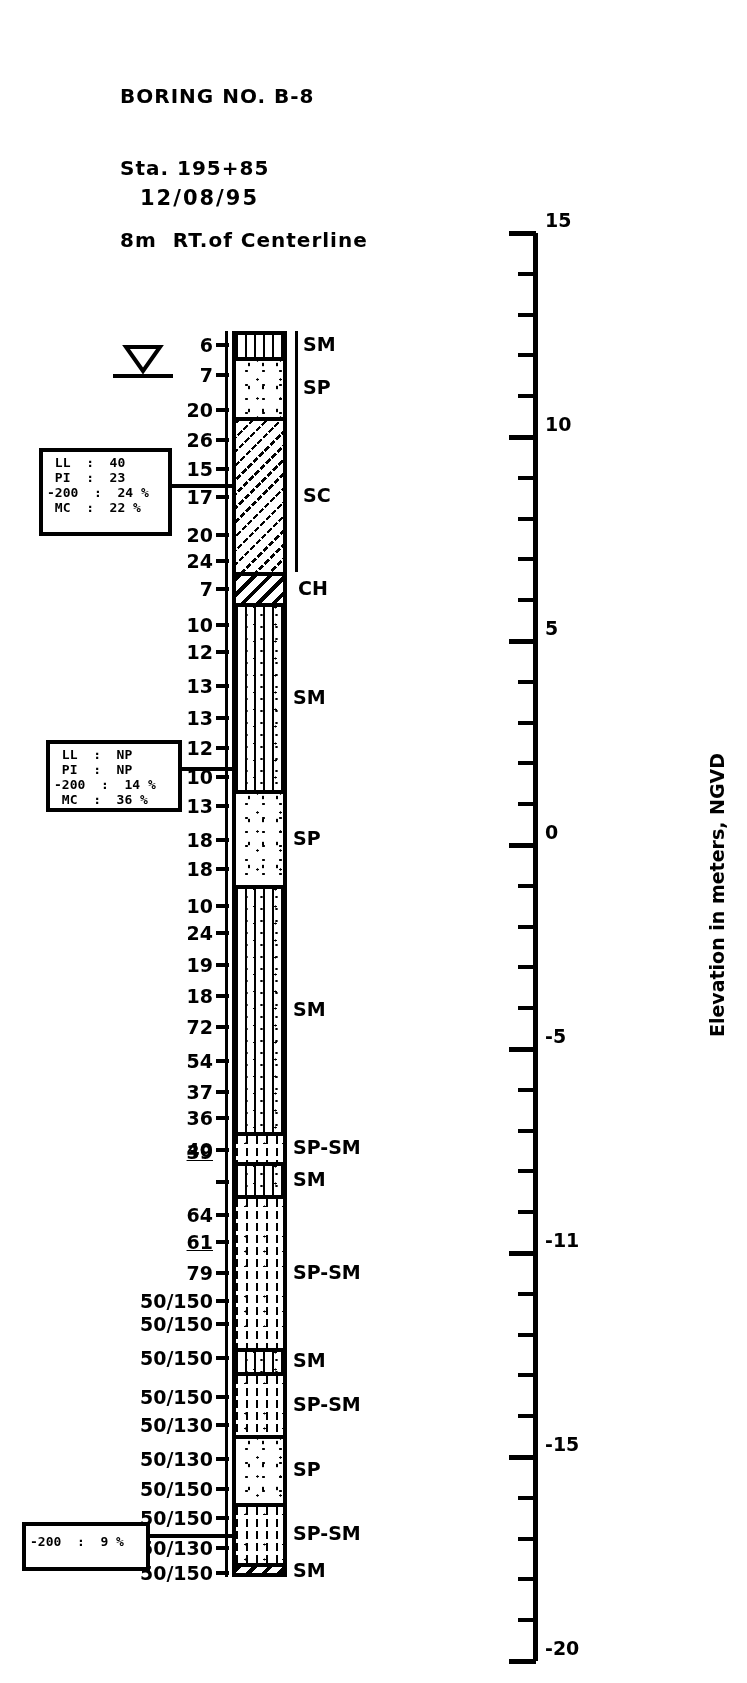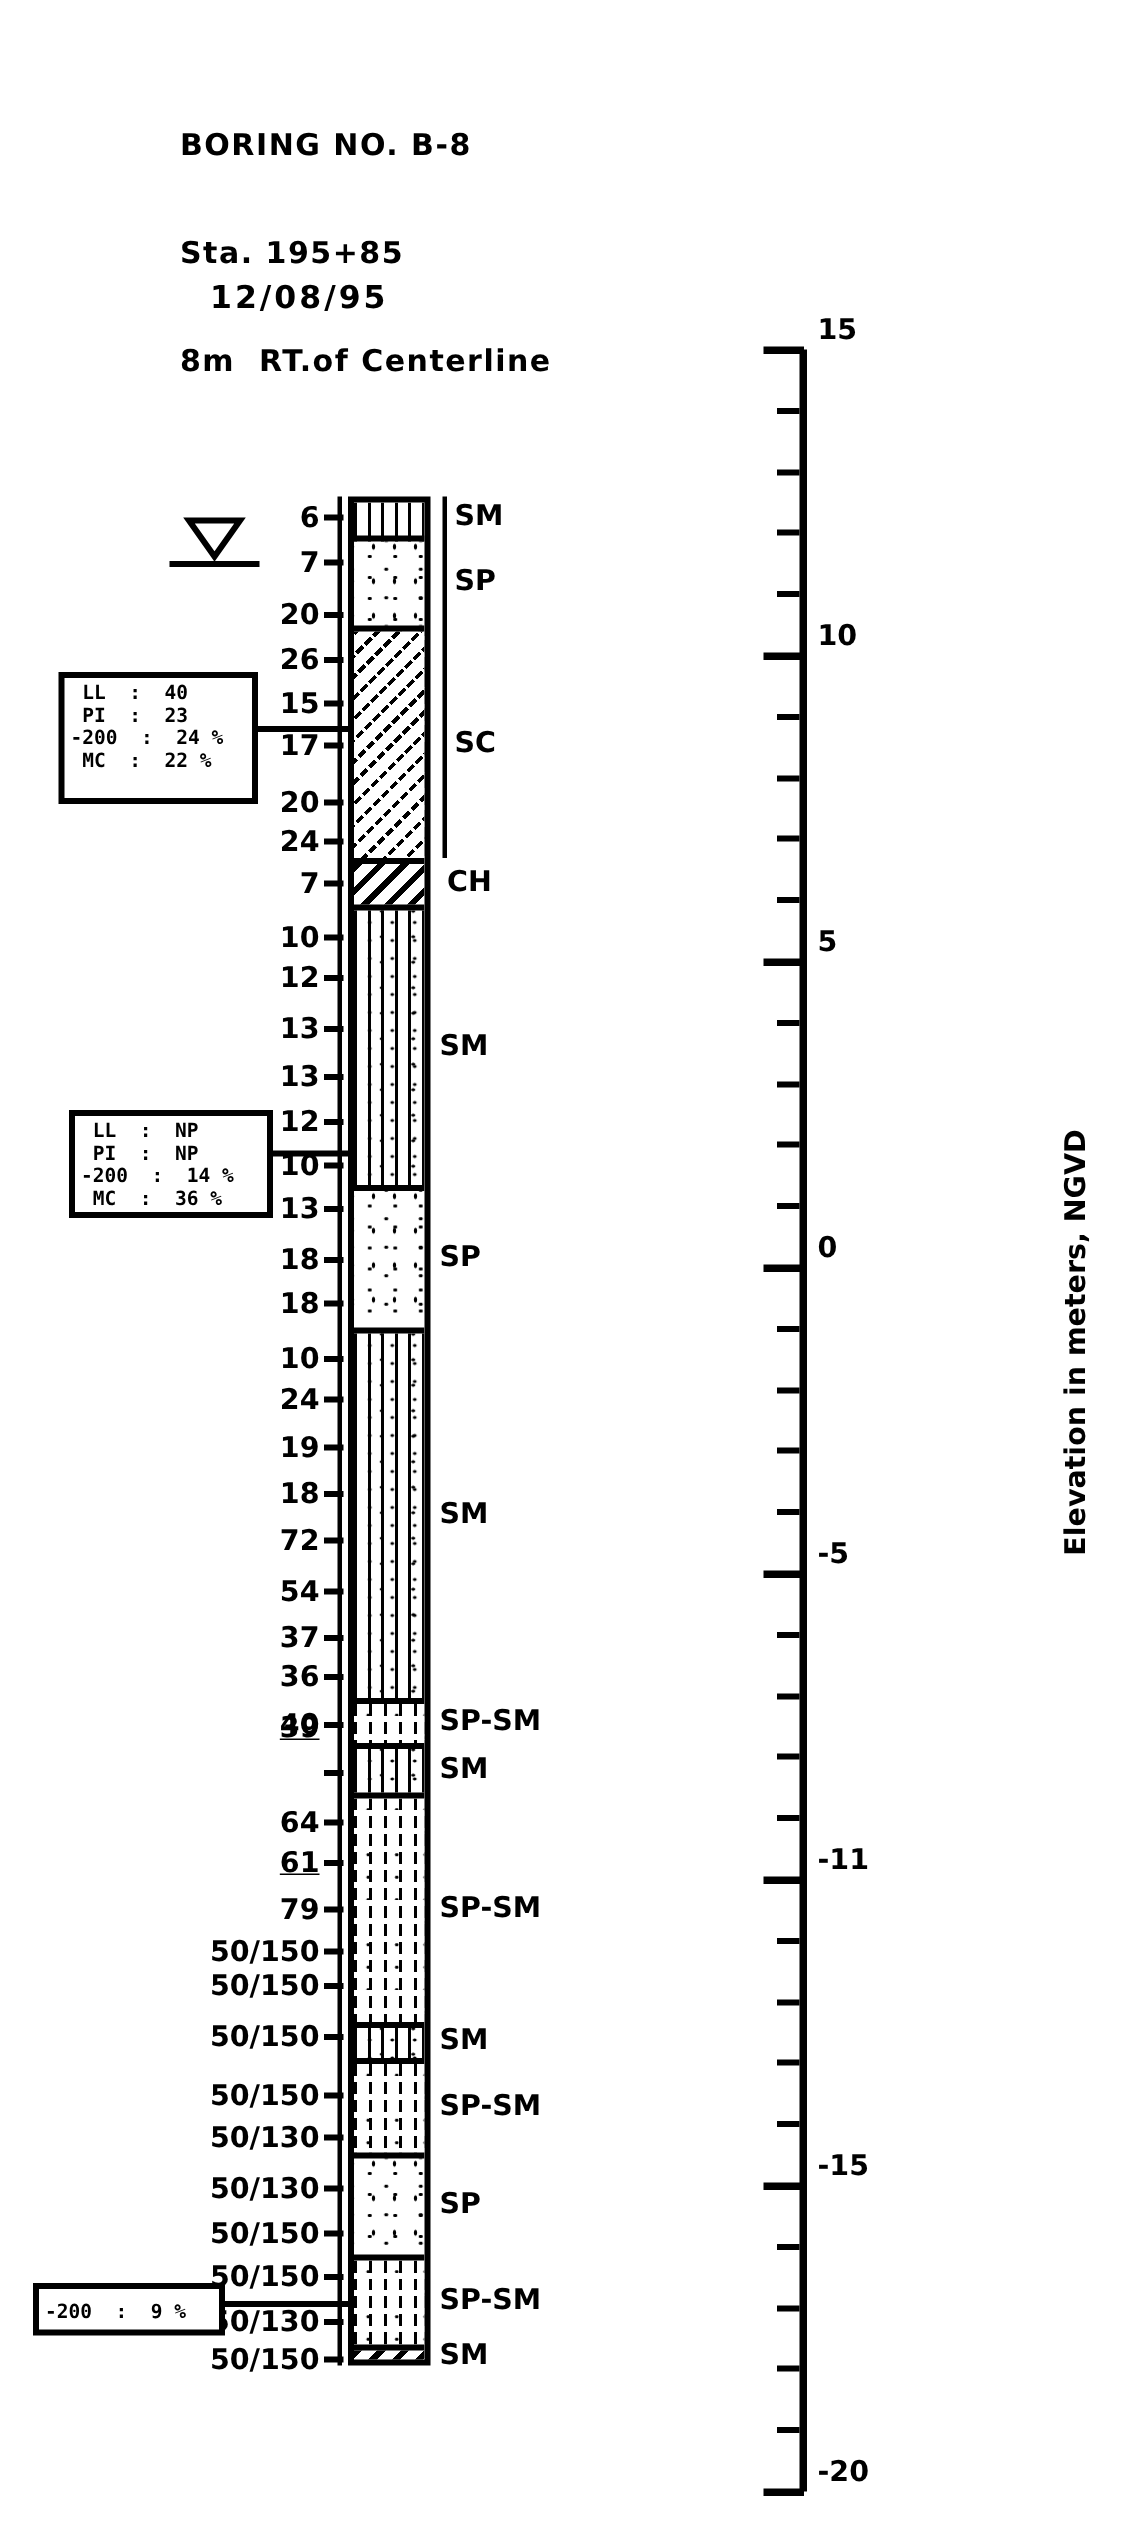--- a/index.html
+++ b/index.html
@@ -202,21 +202,21 @@
       <div class="labline"> MC  :  22 %</div>
     </div>
     <div class="blk" style="left: 172px; top: 484px; width: 60px; height: 4px;"></div>
     <div class="labbox" style="left: 46px; top: 740px; width: 136px; height: 72px;">
       <div class="labline"> LL  :  NP</div>
       <div class="labline"> PI  :  NP</div>
       <div class="labline">-200  :  14 %</div>
       <div class="labline"> MC  :  36 %</div>
     </div>
     <div class="blk" style="left: 182px; top: 767px; width: 50px; height: 4px;"></div>
-    <div class="labbox" style="left: 22px; top: 1522px; width: 128px; height: 35px;">
+    <div class="labbox" style="left: 22px; top: 1522px; width: 128px; height: 49px;">
       <div class="labline" style="line-height: 25px;">-200  :  9 %</div>
     </div>
     <div class="blk" style="left: 150px; top: 1534px; width: 82px; height: 4px;"></div>
     <div class="blk" style="left: 533px; top: 233px; width: 5px; height: 1428px;"></div>
     <div class="blk" style="left: 509px; top: 231px; width: 27px; height: 5px;"></div>
     <div class="scale-label" style="top: 210px;">15</div>
     <div class="blk" style="left: 518px; top: 272px; width: 15px; height: 4px;"></div>
     <div class="blk" style="left: 518px; top: 313px; width: 15px; height: 4px;"></div>
     <div class="blk" style="left: 518px; top: 353px; width: 15px; height: 4px;"></div>
     <div class="blk" style="left: 518px; top: 394px; width: 15px; height: 4px;"></div>

